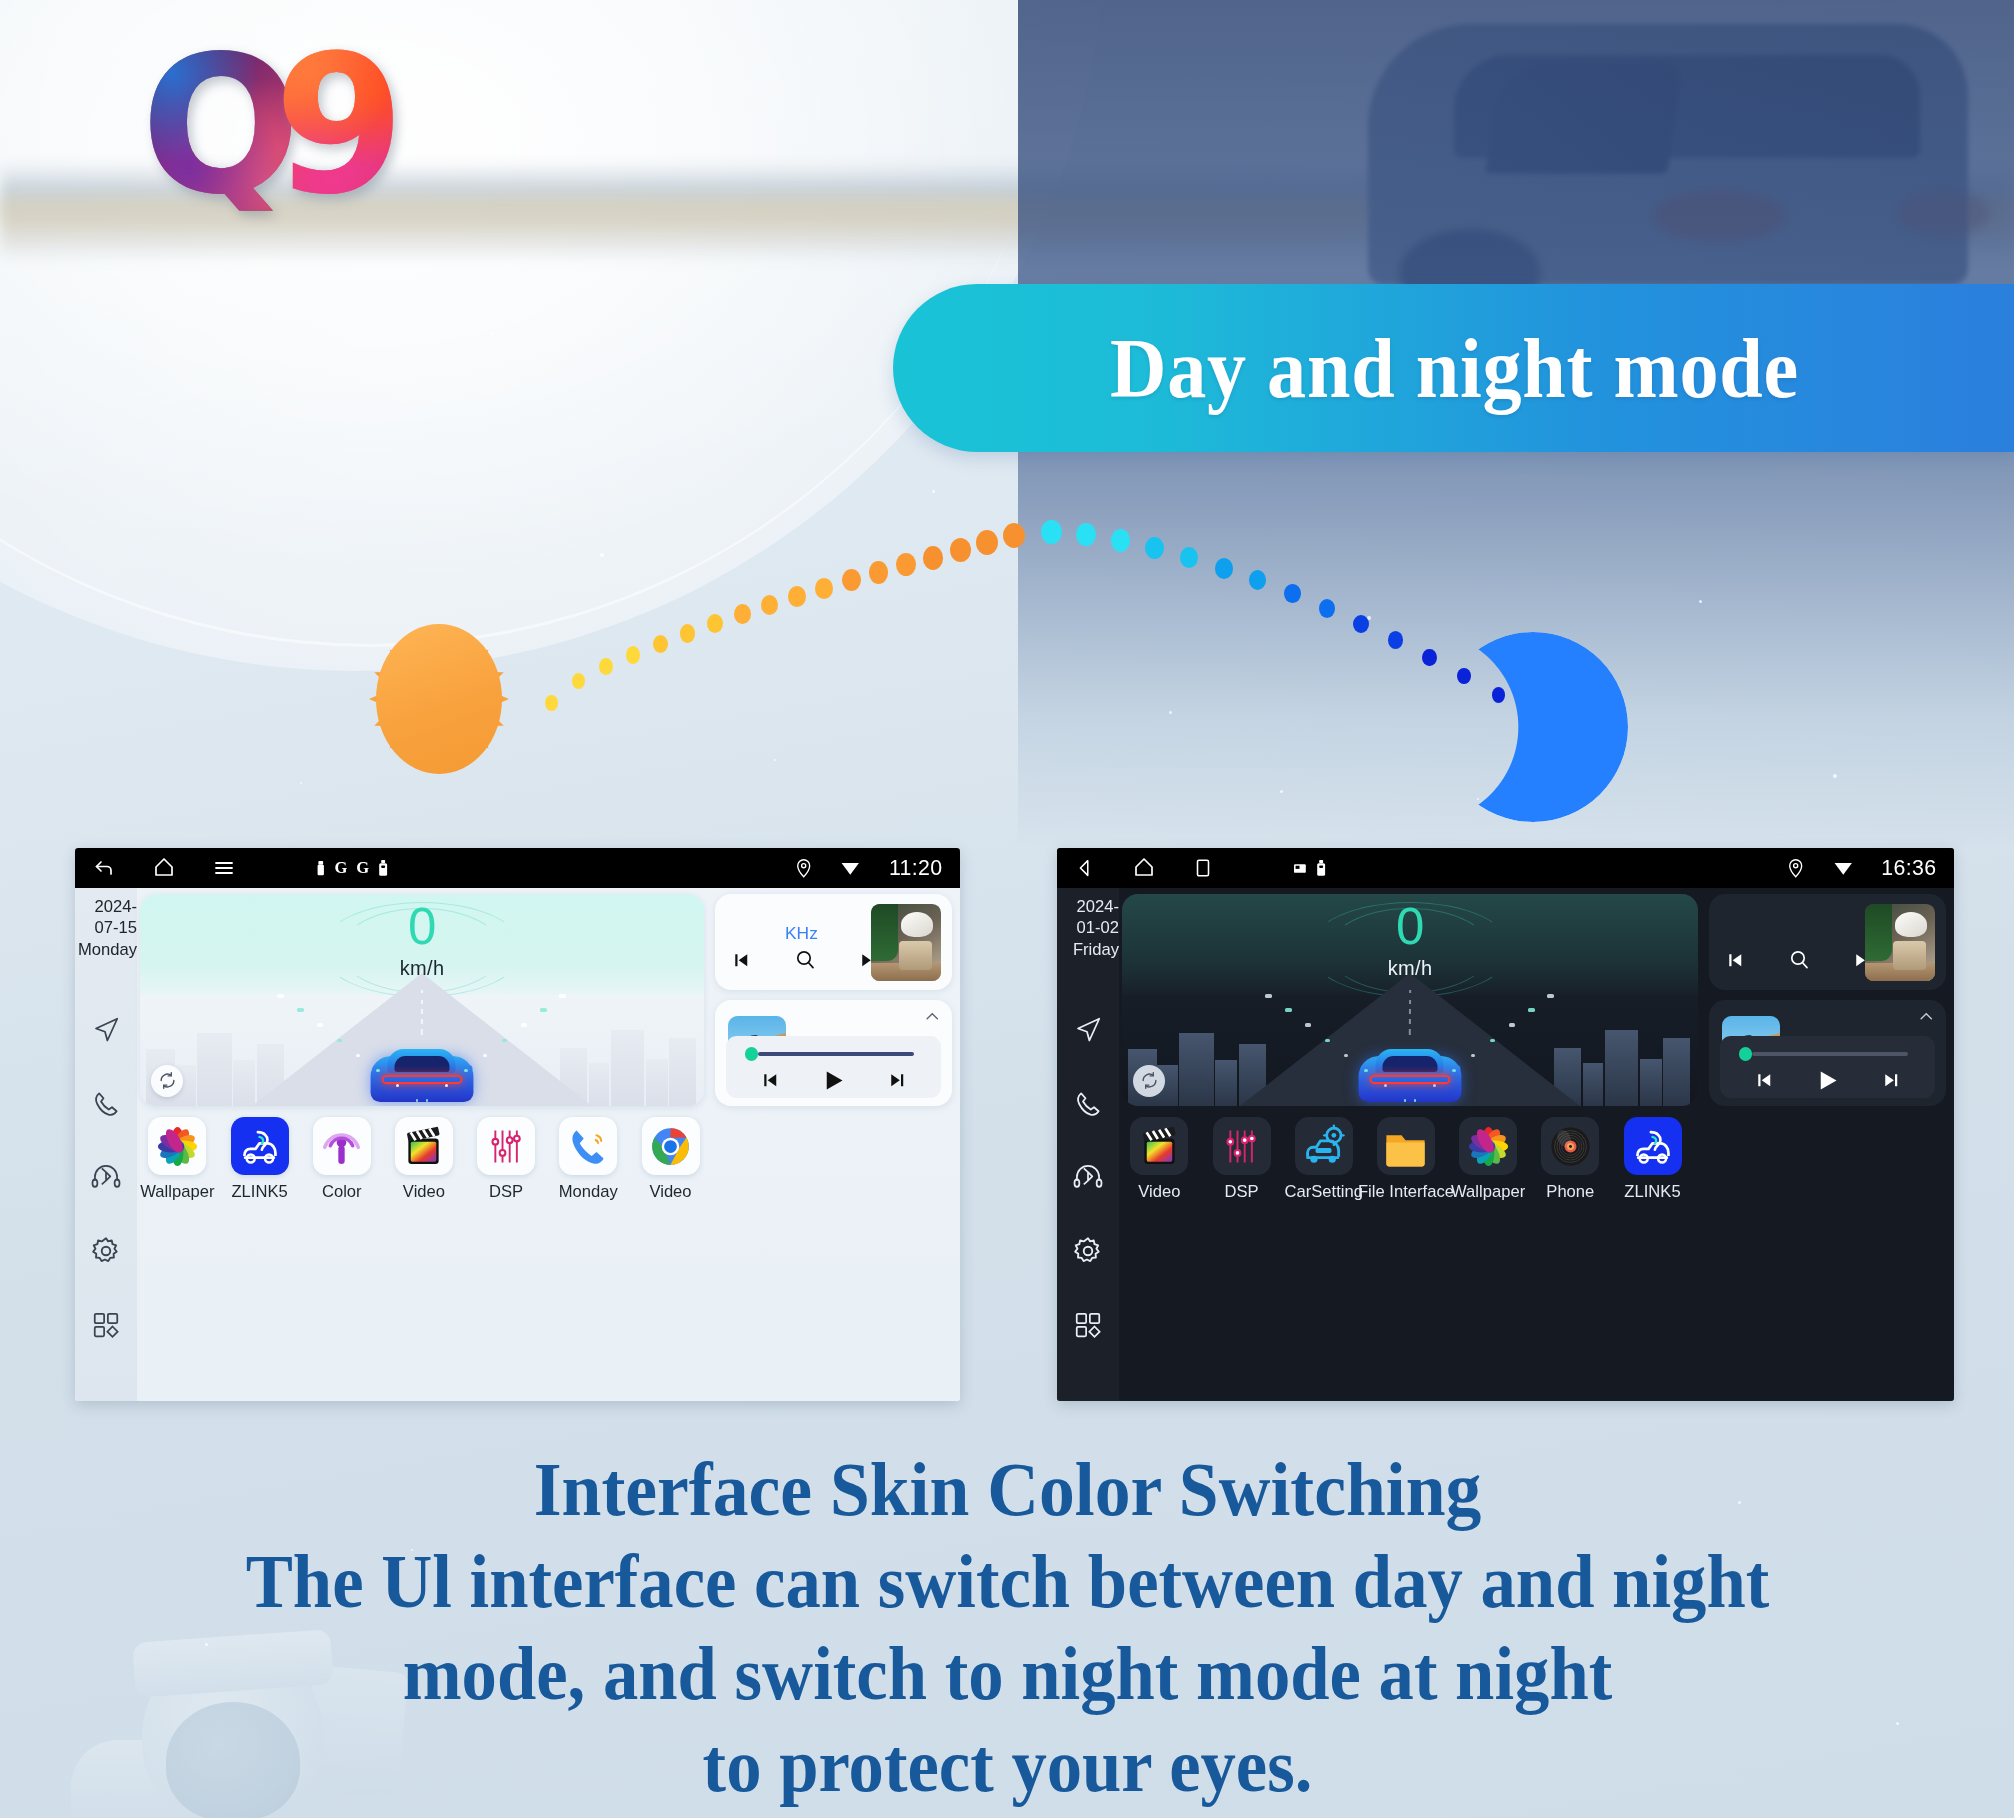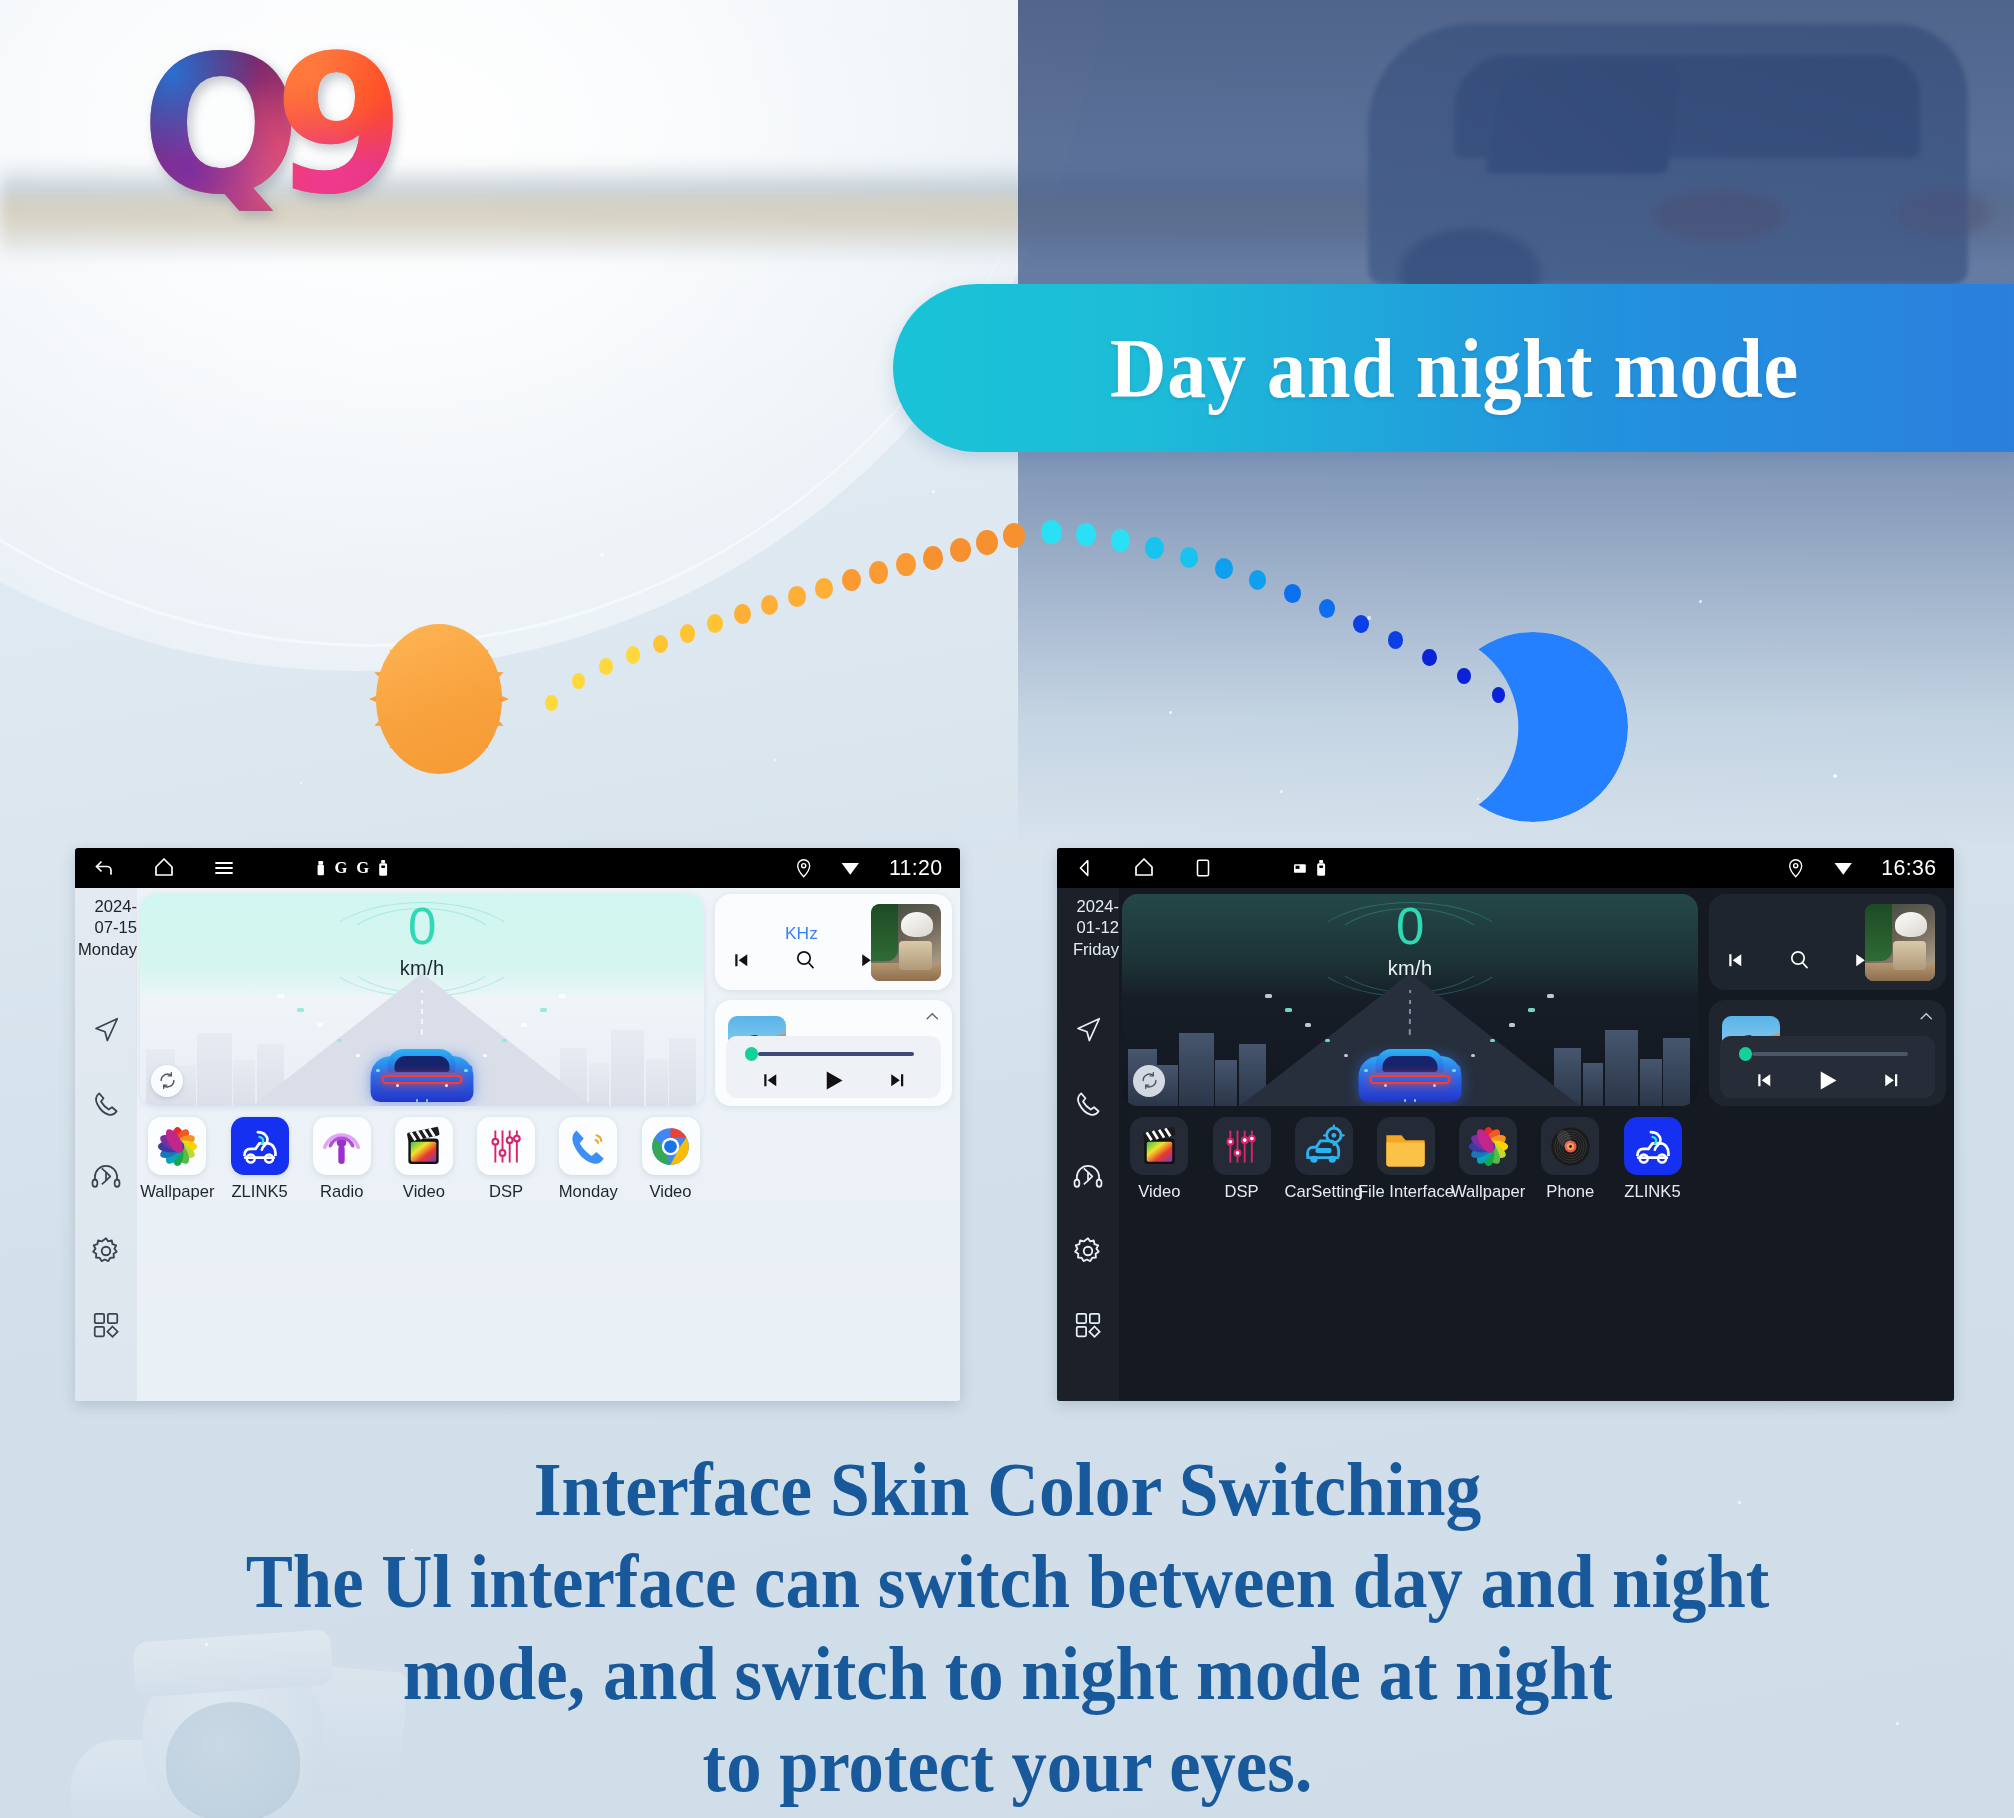--- a/index.html
+++ b/index.html
@@ -741,21 +741,21 @@
           </div>
           <div class="dock-item">
             <div class="dock-icon">
               <svg viewBox="0 0 64 64" width="51" height="51">
                 <circle cx="32" cy="27" r="6" fill="#9b2fc9"></circle>
                 <rect x="28" y="31" width="8" height="23" rx="4" fill="#9b2fc9"></rect>
                 <path d="M18 31 a15 15 0 0 1 28 0" stroke="#b44fdd" stroke-width="4.5" fill="none" stroke-linecap="round"></path>
                 <path d="M11 33 a22 22 0 0 1 42 0" stroke="#cf7ae8" stroke-width="4.5" fill="none" stroke-linecap="round" opacity=".65"></path>
               </svg>
             </div>
-            <div class="dock-label">Radio</div>
+            <div class="dock-label">Color</div>
           </div>
           <div class="dock-item">
             <div class="dock-icon">
               <svg viewBox="0 0 64 64" width="51" height="51">
                 <rect x="13" y="22" width="38" height="32" rx="4" fill="#111"></rect>
                 <rect x="16" y="26" width="32" height="25" rx="2" fill="url(#vgrad)"></rect>
                 <defs>
                   <linearGradient id="vgrad" x1="0" y1="0" x2="1" y2="1">
                     <stop offset="0%" stop-color="#35c24f"></stop>
                     <stop offset="35%" stop-color="#f2e22c"></stop>
@@ -866,21 +866,21 @@
             <path d="M2 5 L24 5 L13 20 Z" fill="#fff"></path>
           </svg>
       </span>
       <span class="sb-time">16:36</span>
     </div>
   </div>
 
   <div class="unit-body">
     <div class="rail">
       <div class="rail-date">
-        <div>2024-01-12</div>
+        <div>2024-01-02</div>
         <div>Friday</div>
       </div>
       <div class="rail-icons">
         <div class="rail-ico">
           <svg width="30" height="30" viewBox="0 0 24 24" fill="none" stroke="#e9eef5" stroke-width="1.4" stroke-linejoin="round">
               <path d="M21 3 L4 10.8 L11.2 13.4 L13.1 20.4 Z"></path>
             </svg>
         </div>
         <div class="rail-ico">
           <svg width="30" height="30" viewBox="0 0 24 24" fill="none" stroke="#e9eef5" stroke-width="1.4" stroke-linejoin="round">

